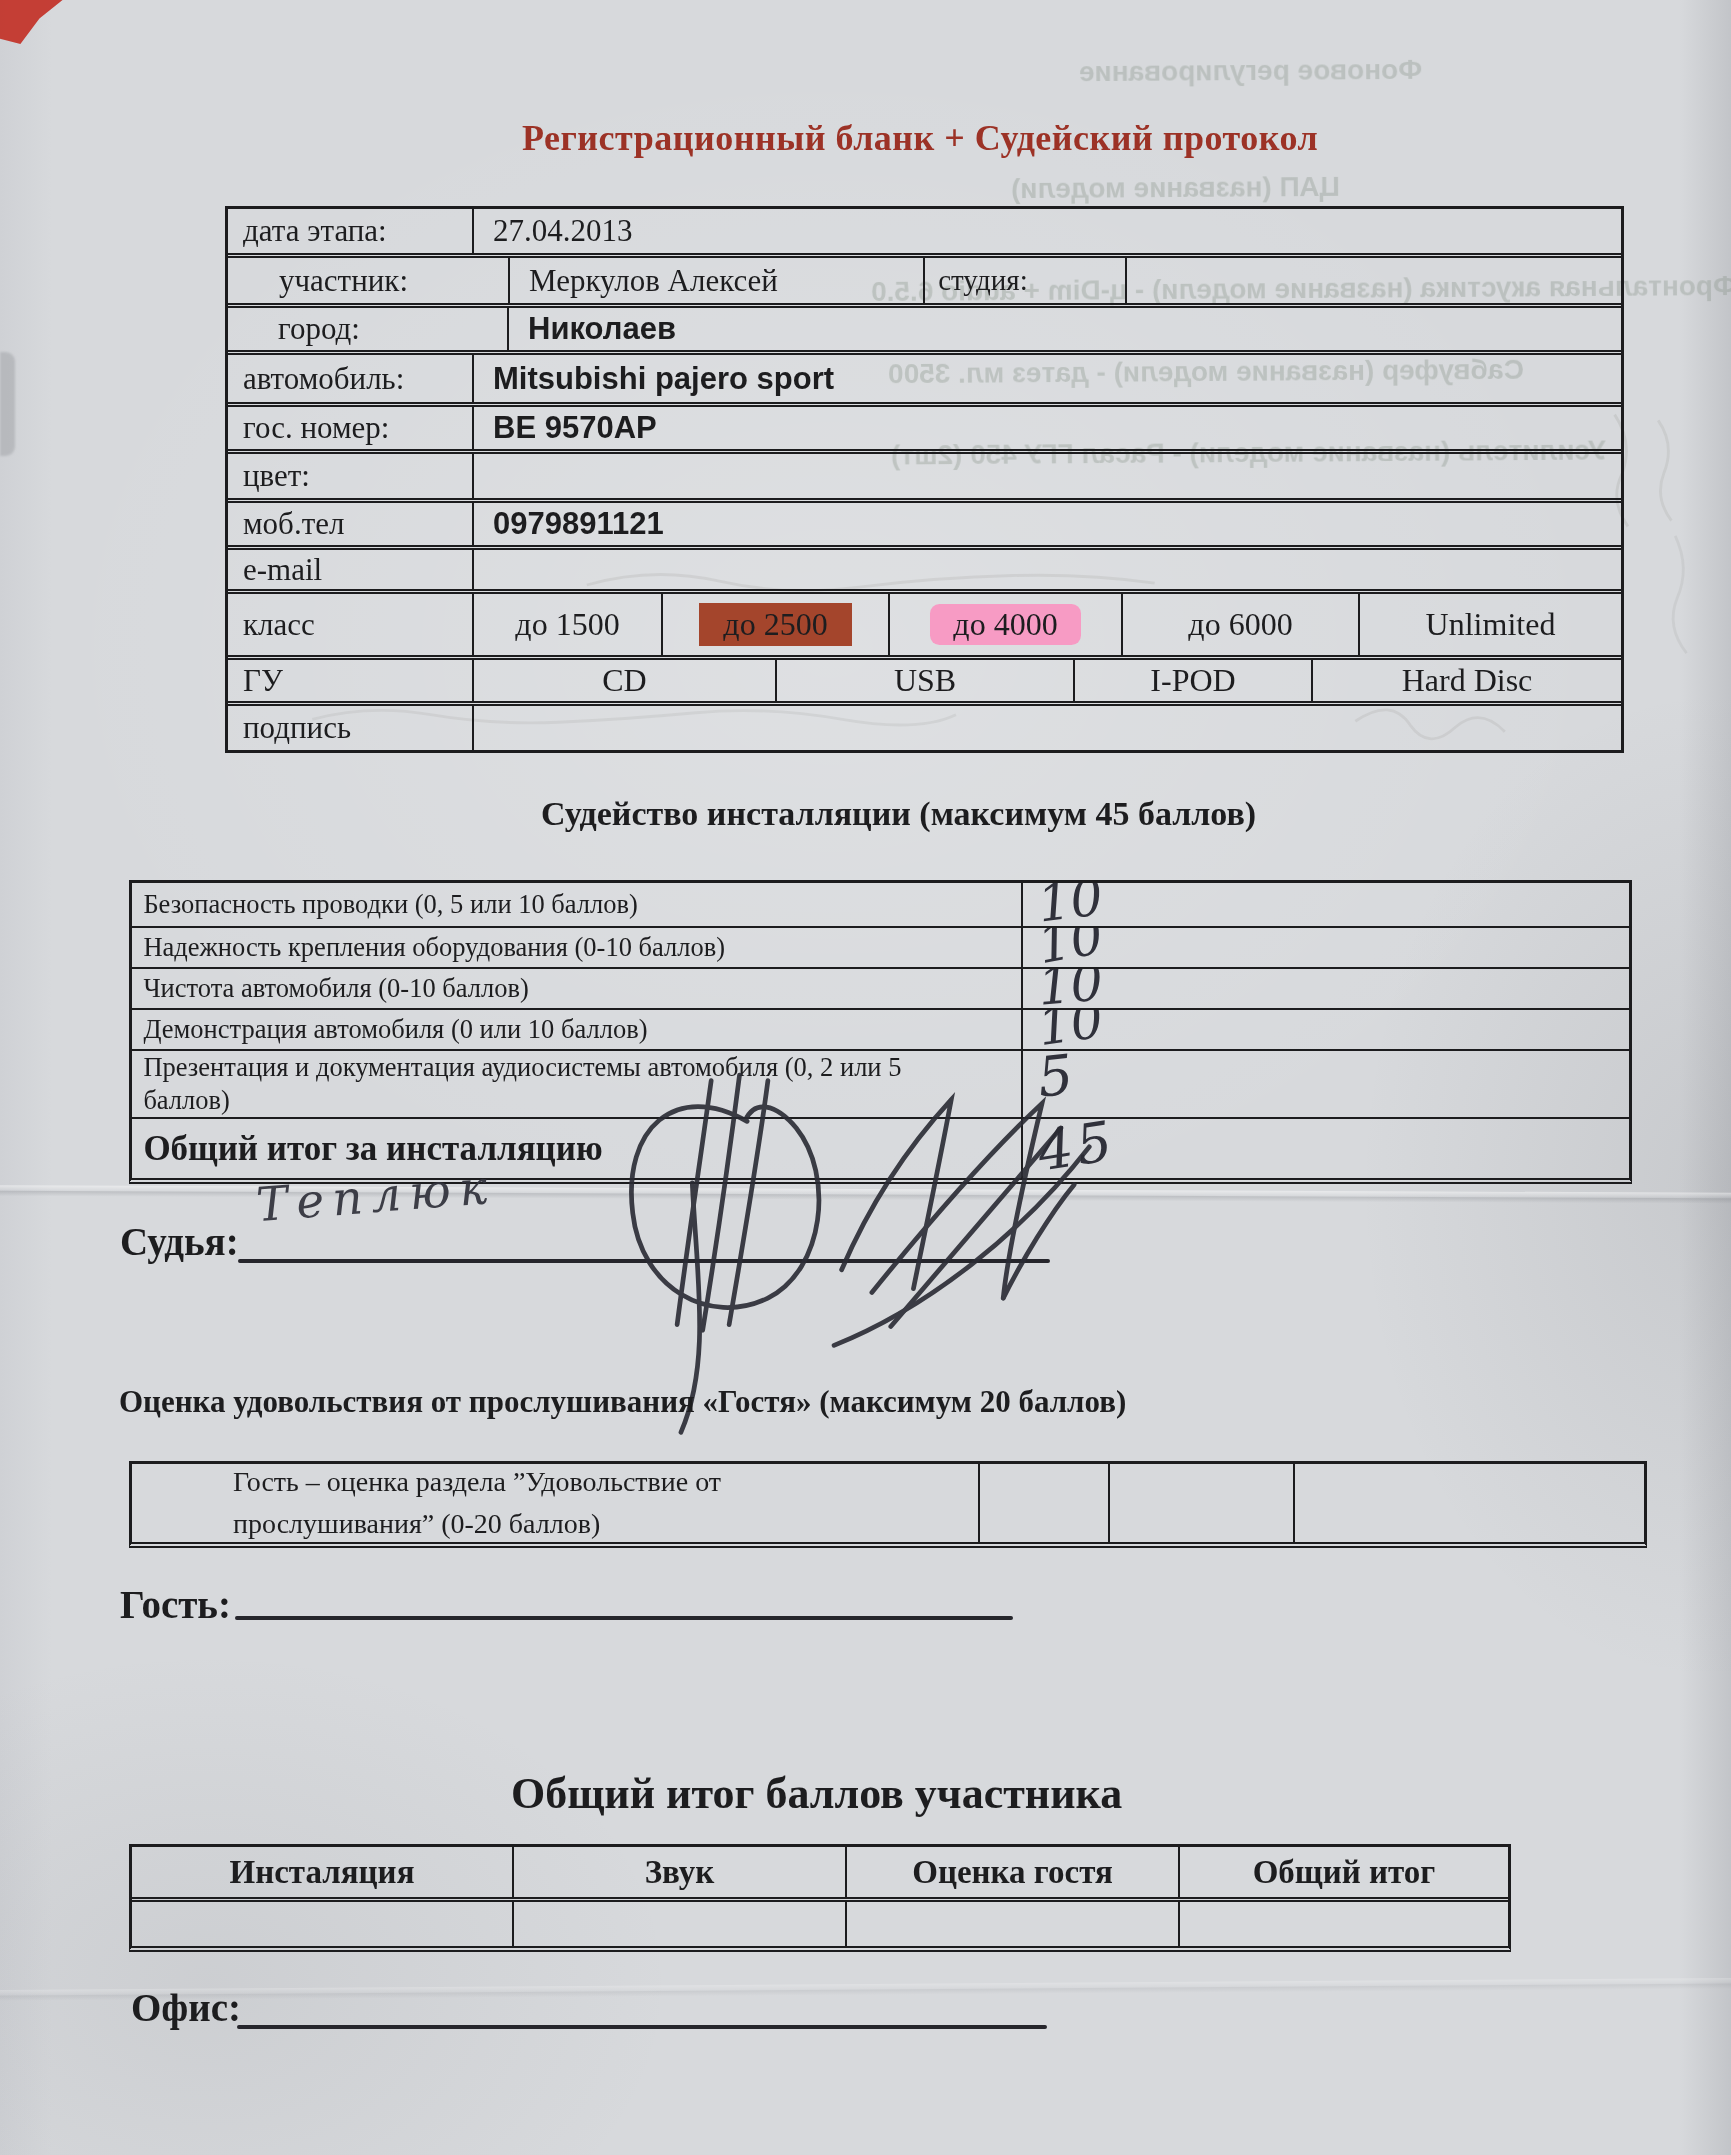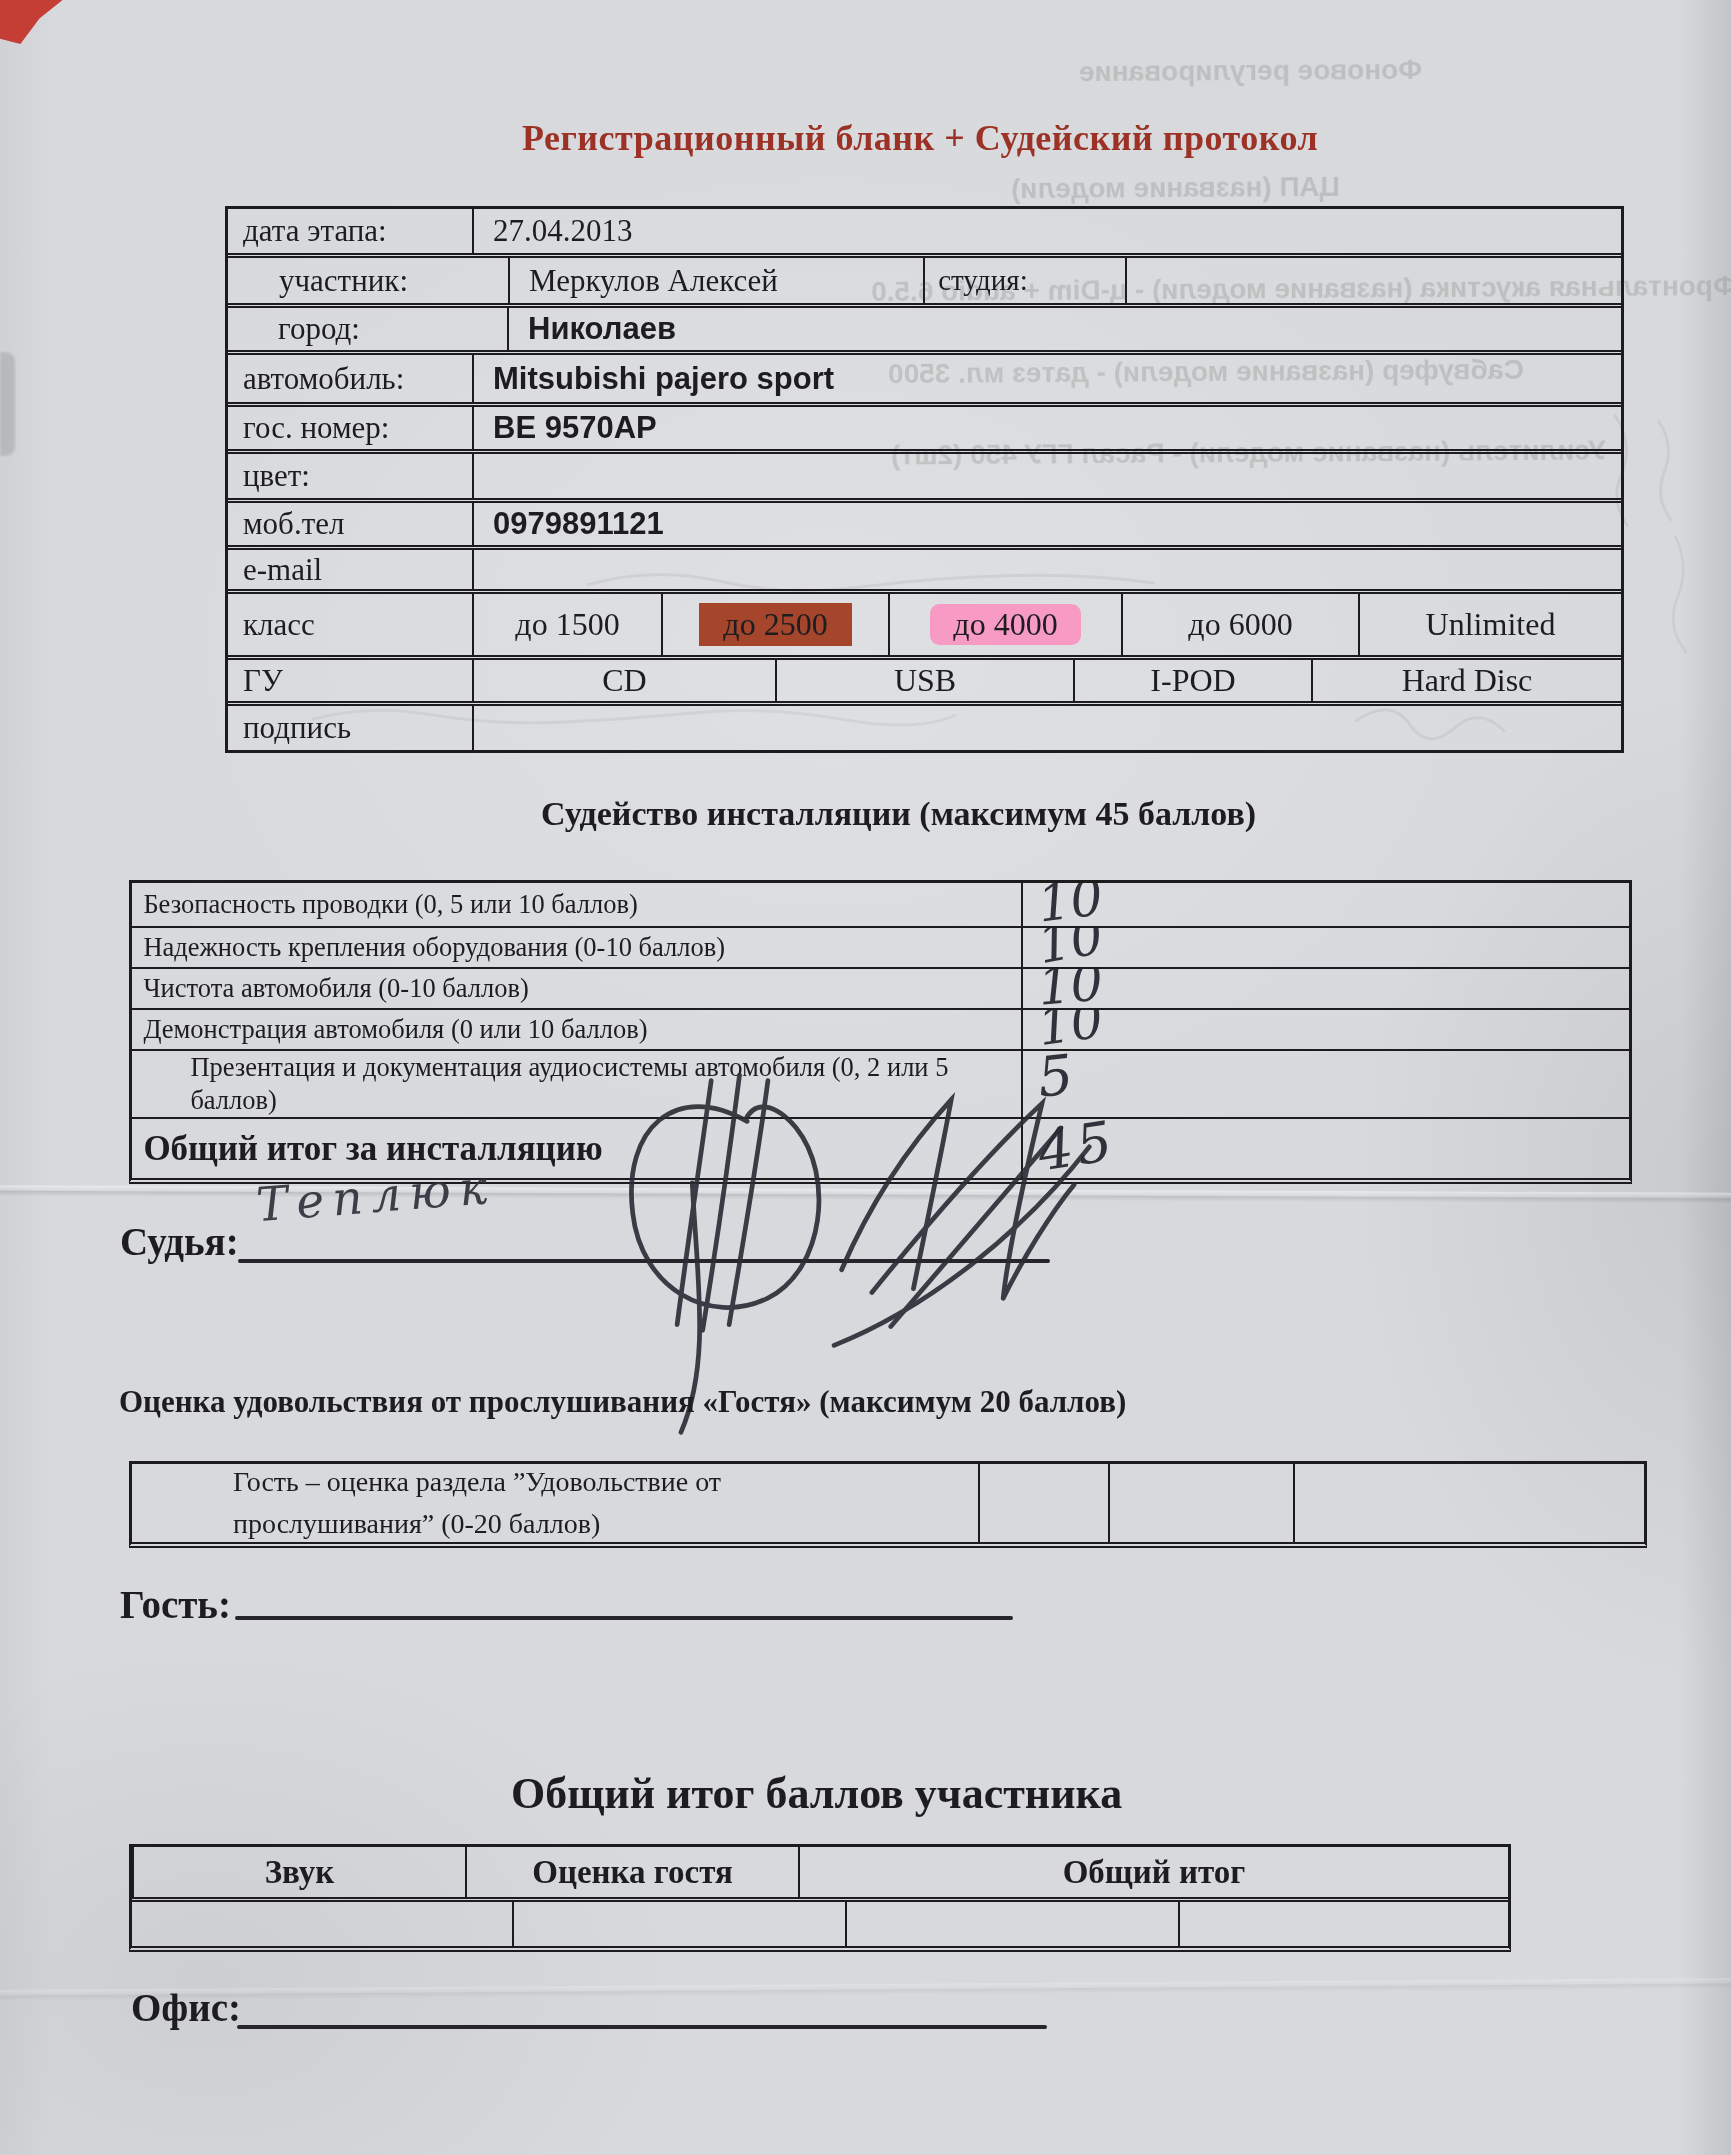--- a/index.html
+++ b/index.html
@@ -190,21 +190,21 @@
         <span class="hand score-hand" style="transform:rotate(-5deg);">10</span>
       </div>
     </div>
     <div class="trow sgl" style="height:41px;">
       <div class="tcell nb jlabel" style="flex:1;">Демонстрация автомобиля (0 или  10 баллов)</div>
       <div class="tcell jscore">
         <span class="hand score-hand" style="transform:rotate(-8deg); margin-top:-11.4px;">10</span>
       </div>
     </div>
     <div class="trow sgl" style="height:68px;">
-      <div class="tcell nb jlabel" style="flex:1; padding-right:38px;margin-left:47px;">Презентация и документация аудиосистемы автомобиля (0, 2 или 5 баллов)</div>
+      <div class="tcell nb jlabel" style="flex:1; padding-right:38px;">Презентация и документация аудиосистемы автомобиля (0, 2 или 5 баллов)</div>
       <div class="tcell jscore">
         <span class="hand score-hand" style="transform:rotate(-6deg); margin-top:-15px; font-size:55px;">5</span>
       </div>
     </div>
     <div class="trow sgl" style="height:61px;">
       <div class="tcell nb jlabel jtotal" style="flex:1;">Общий итог за инсталляцию</div>
       <div class="tcell jscore">
         <span class="hand score-hand" style="transform:rotate(-9deg); margin-top:-3.8px; font-size:55px; letter-spacing:3.8px;">45</span>
       </div>
     </div>
@@ -238,20 +238,21 @@
     <div class="tcell" style="flex:1;"></div>
   </div>
 
   <div class="abs line-label" style="left:120px; top:1582px;">Гость:</div>
   <div class="uline" style="left:235px; top:1616px; width:778px;"></div>
 
   <div class="abs h1big" style="left:511px; top:1768px;">Общий итог баллов участника</div>
 
   <div class="tbl" style="left:129px; top:1844px; width:1382px; border-bottom-width:6.6px; border-bottom-style:double;">
     <div class="trow first" style="height:50px;">
+      <div class="tcell nb thead" style="width:380px;">Инсталяция</div>
       <div class="tcell thead" style="width:333px;">Звук</div>
       <div class="tcell thead" style="width:333px;">Оценка гостя</div>
       <div class="tcell thead" style="flex:1;">Общий итог</div>
     </div>
     <div class="trow" style="height:49px;">
       <div class="tcell nb" style="width:380px;"></div>
       <div class="tcell" style="width:333px;"></div>
       <div class="tcell" style="width:333px;"></div>
       <div class="tcell" style="flex:1;"></div>
     </div>

